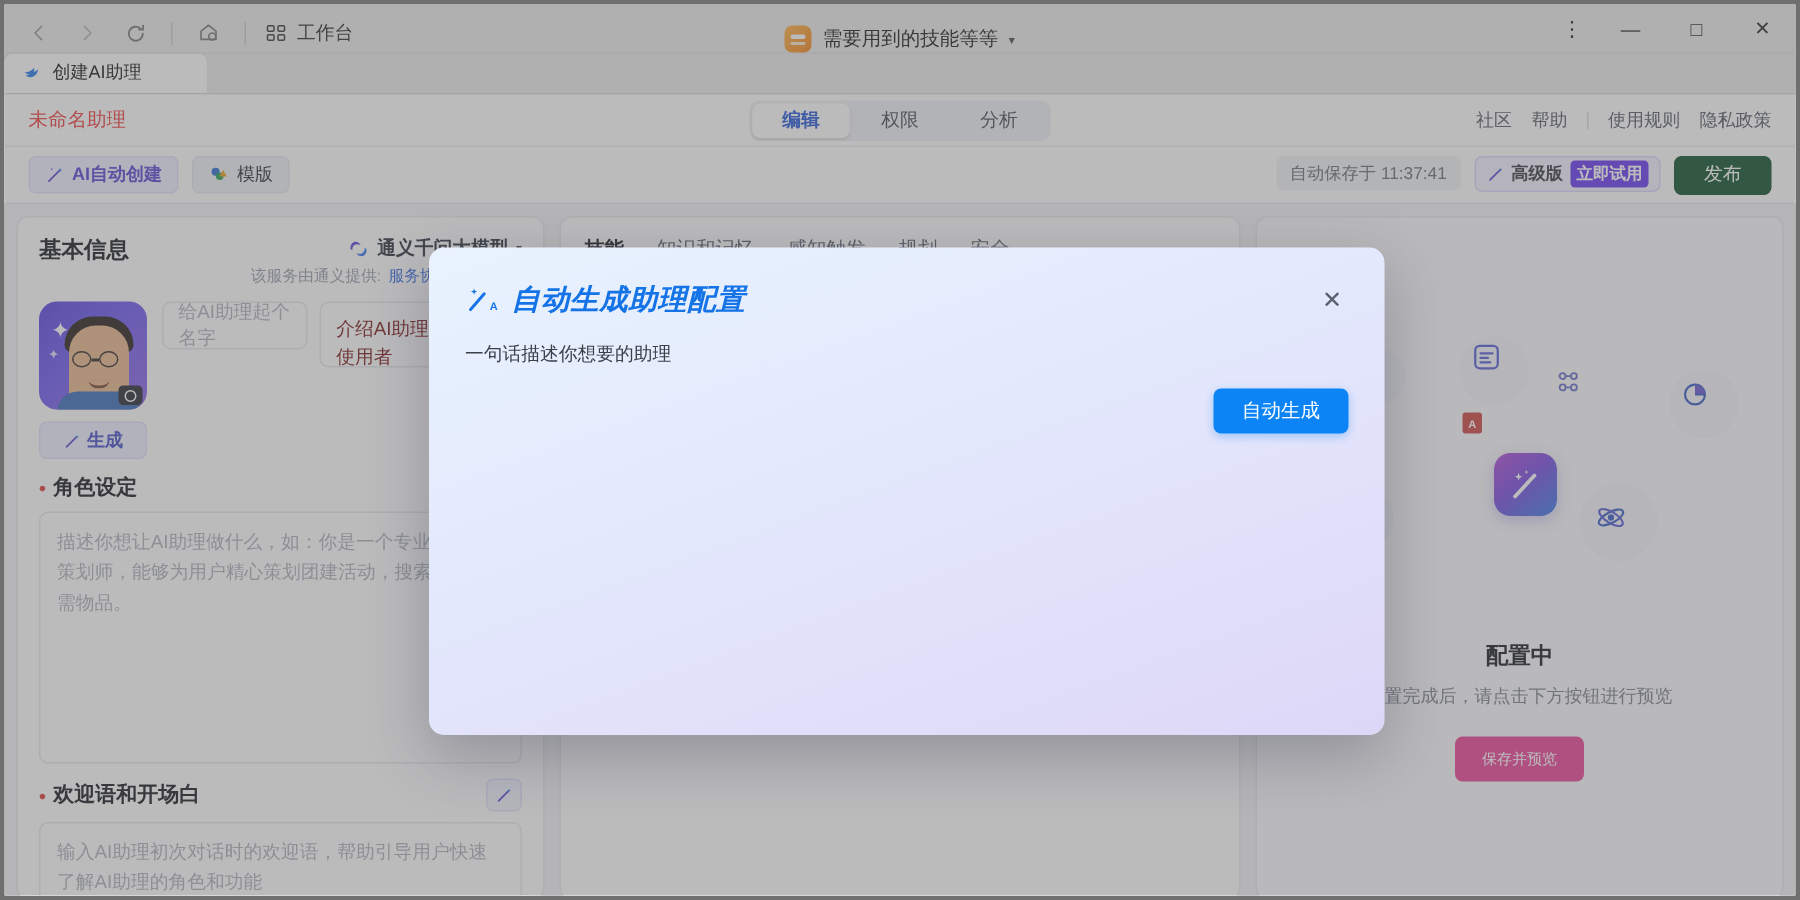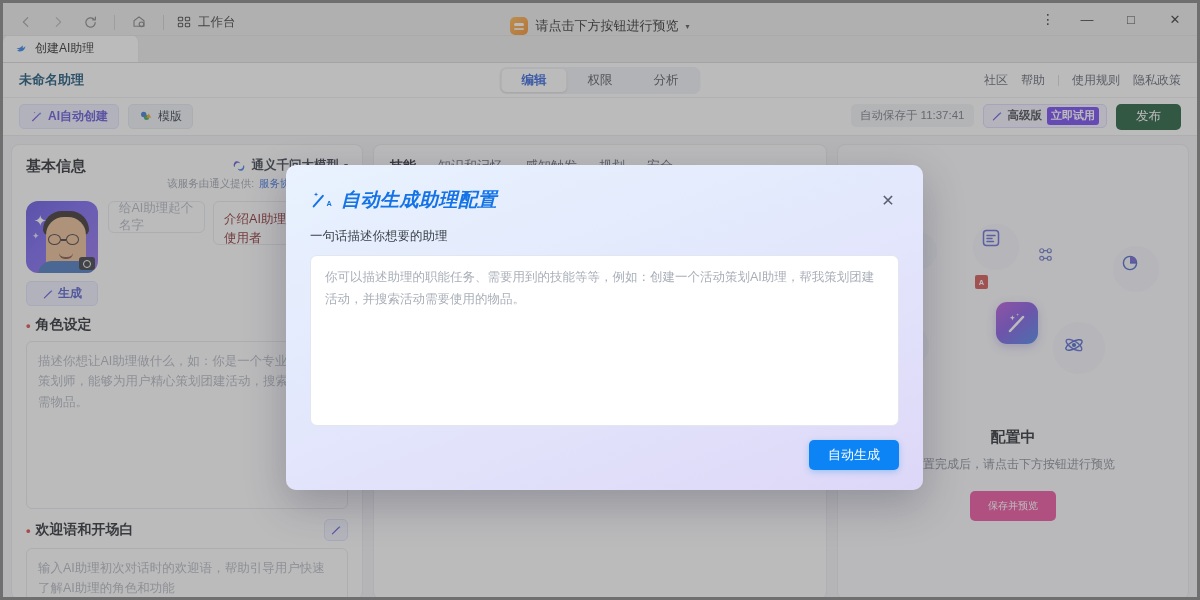--- a/index.html
+++ b/index.html
@@ -89,21 +89,21 @@
 
   
   .appwrap { position: relative; height: 537px; background: #f4f4f6; }
 
   .hdr1 {
     height: 35px; background: #ffffff;
     display: flex; align-items: center;
     padding: 0 16px; position: relative;
     border-bottom: 1px solid #eeeef1;
   }
-  .asst-name { font-size: 13px; color: #0c4a6e; font-weight: bold; }
+  .asst-name { font-size: 13px; color: #ef4444; }
   .seg {
     position: absolute; left: 50%; transform: translateX(-50%);
     display: flex; background: #f0f1f4; border-radius: 7px;
     padding: 2px; gap: 1px;
   }
   .seg-item {
     padding: 3px 20px; font-size: 12.5px; color: #4a4f57;
     border-radius: 5px;
   }
   .seg-item.active {
@@ -373,21 +373,21 @@
           <rect x="9.5" y="2.5" width="5" height="4.2" rx="1" fill="none" stroke="#3b3b3b" stroke-width="1.15"></rect>
           <rect x="1.5" y="9.3" width="5" height="4.2" rx="1" fill="none" stroke="#3b3b3b" stroke-width="1.15"></rect>
           <rect x="9.5" y="9.3" width="5" height="4.2" rx="1" fill="none" stroke="#3b3b3b" stroke-width="1.15"></rect>
         </svg>
         <span class="label">工作台</span>
       </div>
     </div>
 
     <div class="title-center">
       <div class="orange-avatar"></div>
-      <span class="title-text">请点击下方按钮进行预览</span>
+      <span class="title-text">需要用到的技能等等</span>
       <span class="caret">▾</span>
     </div>
 
     <div class="win-controls">
       <div class="wc dots">⋮</div>
       <div class="wc">—</div>
       <div class="wc">□</div>
       <div class="wc">✕</div>
     </div>
   </div>
@@ -623,19 +623,18 @@
         <svg width="22" height="22" viewBox="0 0 24 24">
           <path d="M4 19L14 7.5" stroke="#1473e6" stroke-width="2.2" stroke-linecap="round"></path>
           <path d="M6.6 3.6l.6 1.7 1.7.6-1.7.6-.6 1.7-.6-1.7-1.7-.6 1.7-.6z" fill="#1473e6"></path>
           <text x="18" y="19" font-size="8" fill="#1473e6" font-family="Liberation Sans, sans-serif" font-weight="bold">AI</text>
         </svg>
       </span>
       <div class="modal-title">自动生成助理配置</div>
       <div class="modal-close">✕</div>
     </div>
     <div class="modal-label">一句话描述你想要的助理</div>
-    <div class="modal-input">你可以描述助理的职能任务、需要用到的技能等等，例如：创建一个活动策划AI助理，帮我策划团建活动，并搜索活动需要使用的物品。</div>
     <div class="modal-foot">
       <div class="btn-autogen">自动生成</div>
     </div>
   </div>
 
 </div>
 
 </body></html>

